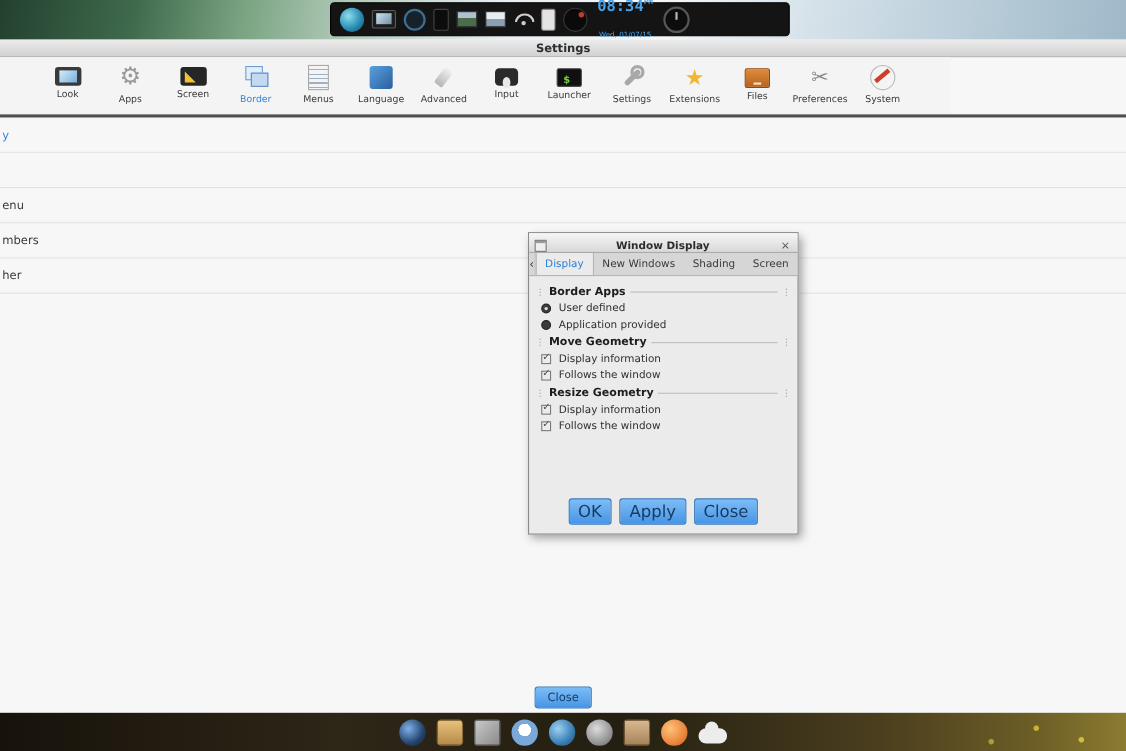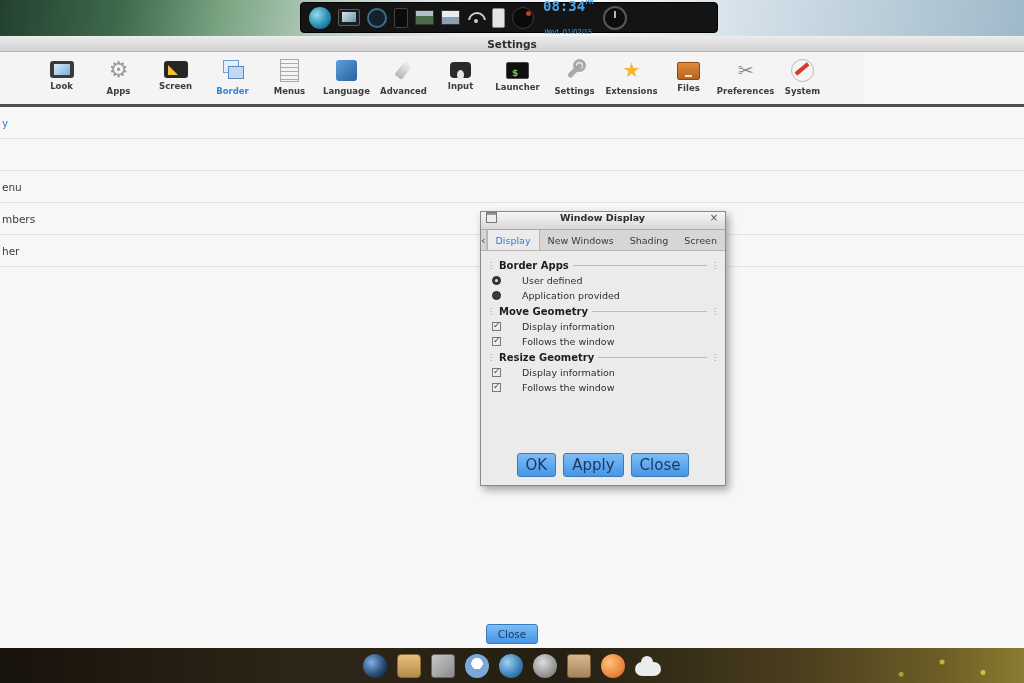--- a/index.html
+++ b/index.html
@@ -46,21 +46,21 @@
   .pi-clock .d{font-size:6.5px;margin-top:1px;}
   .pi-power{width:24px;height:24px;border-radius:50%;background:#0d0d0d;border:2px solid #585858;position:relative;box-sizing:border-box;}
   .pi-power::before{content:"";position:absolute;left:50%;top:3px;width:2px;height:7px;background:#b5b5b5;transform:translateX(-50%);}
 
   
   .titlebar{position:absolute;left:0;top:36px;width:1024px;height:16px;
     background:linear-gradient(#ececec,#d2d2d2);border-bottom:1px solid #b3b3b3;
     display:flex;align-items:center;justify-content:center;
     font-size:10.5px;font-weight:bold;color:#2e2e2e;box-sizing:border-box;}
   .toolbar{position:absolute;left:0;top:52px;width:864px;height:52px;background:#f4f4f4;
-    display:flex;justify-content:center;align-items:flex-start;padding-top:5px;box-sizing:border-box;font-weight:bold;}
+    display:flex;justify-content:center;align-items:flex-start;padding-top:5px;box-sizing:border-box;}
   .tb-item{width:57px;display:flex;flex-direction:column;align-items:center;gap:3px;cursor:default;}
   .tb-icon{width:26px;height:26px;display:flex;align-items:center;justify-content:center;position:relative;}
   .tb-label{font-size:8.5px;color:#3c3c3c;white-space:nowrap;}
   .tb-item.on .tb-label{color:#3584d6;}
   .divider{position:absolute;left:0;top:104px;width:1024px;height:3px;background:#4f4f4f;}
 
   
   .ic-look{background:#3a3a3a;border-radius:3px;width:24px;height:17px;align-self:center;margin-top:4px;}
   .ic-look::before{content:"";position:absolute;left:4px;top:3px;width:16px;height:11px;
     background:linear-gradient(135deg,#d8ecf8,#76aede);}
@@ -103,37 +103,37 @@
   .btn-blue{font-family:inherit;font-size:15px;color:#173a5e;
     background:linear-gradient(#7dbdf7,#4795e6);border:1px solid #3a79b8;border-radius:3px;
     padding:2px 8px;cursor:default;}
   .btn-blue.big{font-size:10.5px;padding:3px 11px;}
 
   
   .dialog{position:absolute;left:480px;top:211px;width:246px;height:275px;background:#ebebeb;
     border:1px solid #8a8a8a;box-shadow:3px 4px 8px rgba(0,0,0,.35);box-sizing:border-box;z-index:10;
     display:flex;flex-direction:column;}
   .dlg-titlebar{height:18px;background:linear-gradient(#f6f6f6,#d8d8d8);border-bottom:1px solid #aaa;
-    display:flex;align-items:flex-start;padding:0 5px;box-sizing:border-box;flex:0 0 auto;}
+    display:flex;align-items:flex-end;padding:0 5px;box-sizing:border-box;flex:0 0 auto;}
   .dlg-win-icon{width:9px;height:9px;border:1px solid #777;background:#eee;position:relative;}
   .dlg-win-icon::before{content:"";position:absolute;left:0;top:0;right:0;height:2px;background:#999;}
   .dlg-title{flex:1;text-align:center;font-size:9.5px;font-weight:bold;color:#2c2c2c;}
   .dlg-close{font-size:10px;color:#555;width:12px;text-align:center;}
   .dlg-tabs{height:20px;background:#d6d6d6;border-bottom:1px solid #b5b5b5;display:flex;align-items:stretch;
     overflow:hidden;flex:0 0 auto;}
   .tab-back{width:15px;display:flex;align-items:center;justify-content:center;font-size:11px;color:#444;
     border-right:1px solid #bdbdbd;}
   .tab{display:flex;align-items:center;padding:0 8px;font-size:9.5px;color:#3a3a3a;white-space:nowrap;}
   .tab.on{color:#2e7fd9;background:#ebebeb;border-left:1px solid #b5b5b5;border-right:1px solid #b5b5b5;}
   .dlg-body{flex:1;padding:4px 6px;position:relative;box-sizing:border-box;}
   .sec-head{display:flex;align-items:center;gap:4px;margin:5px 0 2px;}
   .sec-dots{font-size:8px;color:#8a8a8a;line-height:1;}
   .sec-title{font-size:10px;font-weight:bold;color:#1d1d1d;white-space:nowrap;}
   .sec-line{flex:1;border-top:1px solid #bdbdbd;}
-  .opt{display:flex;align-items:center;gap:21px;margin:4px 0 4px 5px;}
+  .opt{display:flex;align-items:center;gap:7px;margin:4px 0 4px 5px;}
   .opt-label{font-size:9.5px;color:#2e2e2e;}
   .radio{width:9px;height:9px;border-radius:50%;background:#3b3b3b;border:1px solid #222;position:relative;box-sizing:border-box;}
   .radio.on::after{content:"";position:absolute;left:2px;top:2px;width:3px;height:3px;border-radius:50%;background:#cfe2f5;}
   .check{width:9px;height:9px;background:#ececec;border:1px solid #7a7a7a;position:relative;box-sizing:border-box;}
   .check.on::after{content:"✓";position:absolute;left:0px;top:-3px;font-size:9px;color:#4a4a4a;}
   .dlg-buttons{position:absolute;left:0;bottom:8px;width:100%;display:flex;justify-content:center;gap:7px;}
 
   
   .dock{position:absolute;left:0;top:648px;width:1024px;height:35px;display:flex;
     align-items:center;justify-content:center;gap:10px;}

